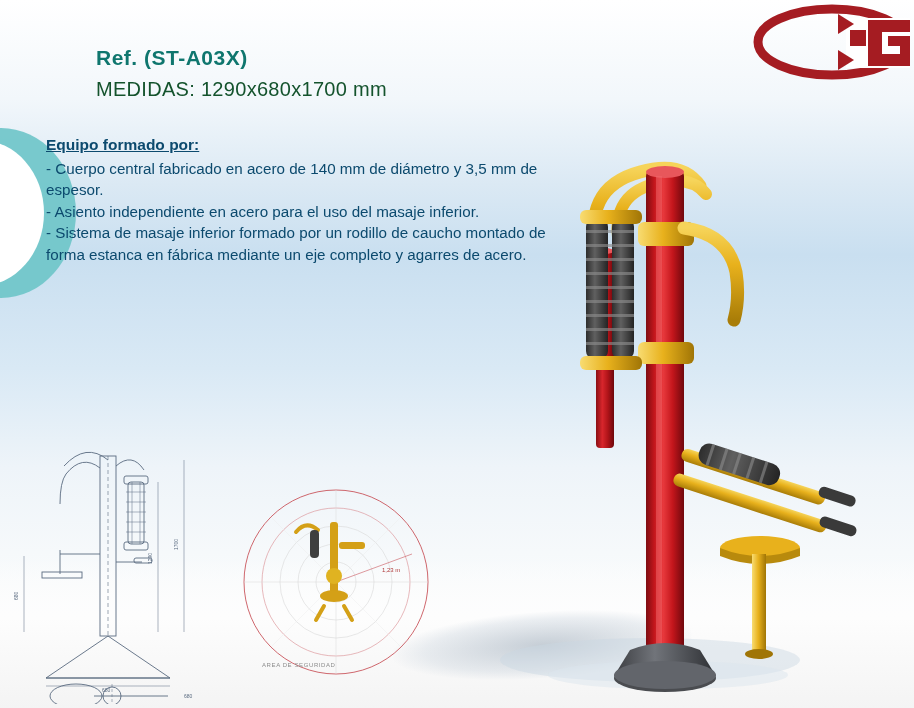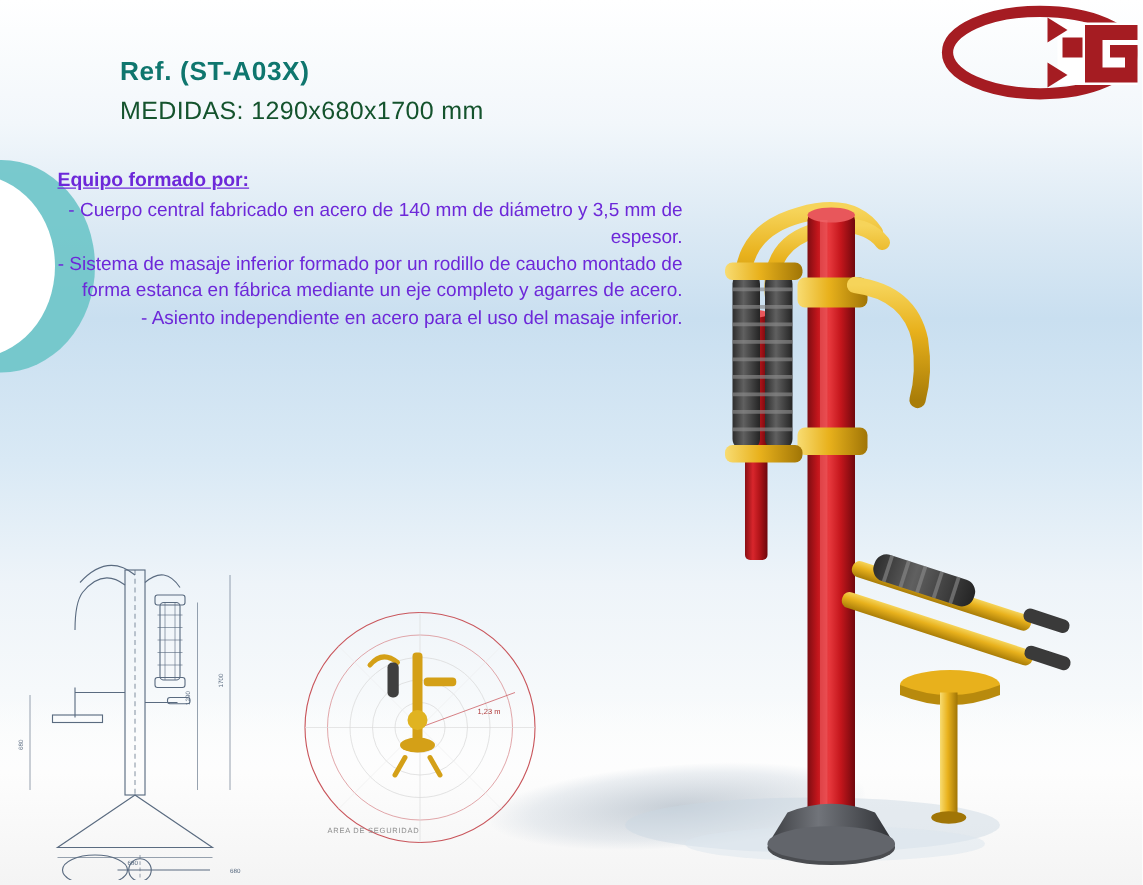--- a/index.html
+++ b/index.html
@@ -105,35 +105,34 @@
     width: 160px;
     height: 86px;
   }
 
   
   .desc {
     position: absolute;
     left: 46px;
     top: 134px;
     width: 500px;
-    color: #6d28d9;
+    color: #0c4a6e;
     font-size: 15.2px;
     line-height: 21.5px;
   }
   .desc-title {
     font-weight: bold;
     text-decoration: underline;
     font-size: 15.5px;
     margin-bottom: 2px;
     display: block;
   }
   .desc-line {
     display: block;
     white-space: pre-wrap;
-    text-align: right;
   }
 
   
   .blueprint {
     position: absolute;
     left: 8px;
     top: 446px;
     width: 200px;
     height: 258px;
   }
@@ -202,22 +201,22 @@
       <rect x="100" y="28" width="16" height="16" fill="#a51c22"></rect>
       <polygon points="88,12 104,22 88,32" fill="#a51c22"></polygon>
       <polygon points="88,48 104,58 88,68" fill="#a51c22"></polygon>
     </svg>
   </div>
 </div>
 
 <div class="desc">
   <span class="desc-title">Equipo formado por:</span>
   <span class="desc-line">- Cuerpo central fabricado en acero de 140 mm de diámetro y 3,5 mm de espesor.</span>
+  <span class="desc-line">- Asiento independiente en acero para el uso del masaje inferior.</span>
   <span class="desc-line">- Sistema de masaje inferior formado por un rodillo de caucho montado de forma estanca en fábrica mediante un eje completo y agarres de acero.</span>
-  <span class="desc-line">- Asiento independiente en acero para el uso del masaje inferior.</span>
 </div>
 
 <div class="blueprint">
   <svg width="200" height="258" viewBox="0 0 200 258">
     <g stroke="#5a6b80" fill="none" stroke-width="0.9">
 
       <rect x="92" y="10" width="16" height="180"></rect>
       <line x1="100" y1="10" x2="100" y2="190" stroke-dasharray="4 3" stroke-width="0.6"></line>
 
       <path d="M92 22 q-18 -14 -34 6 q-6 8 -6 30"></path>

